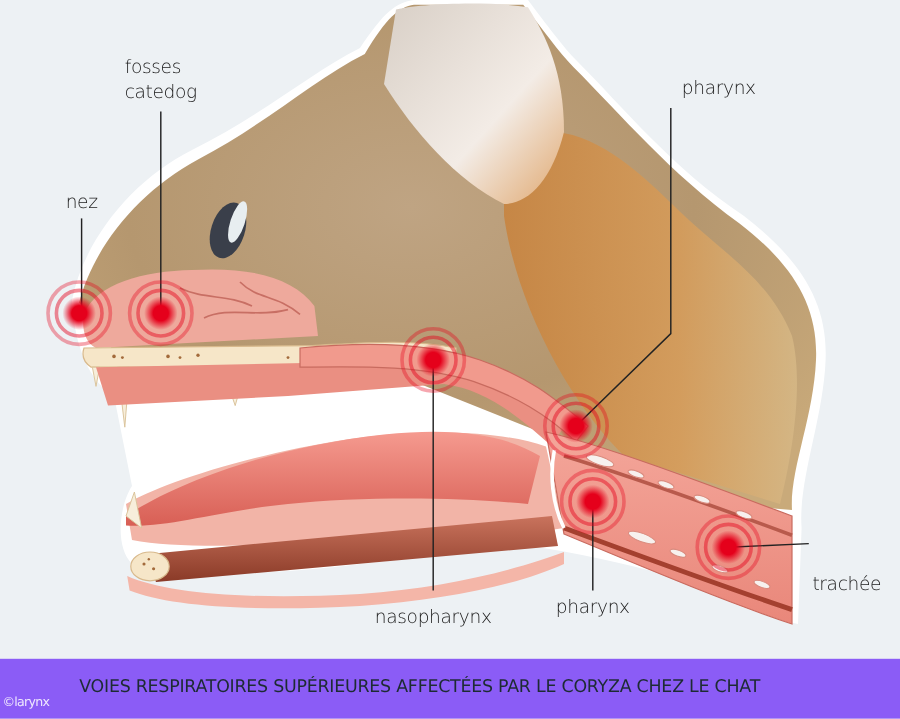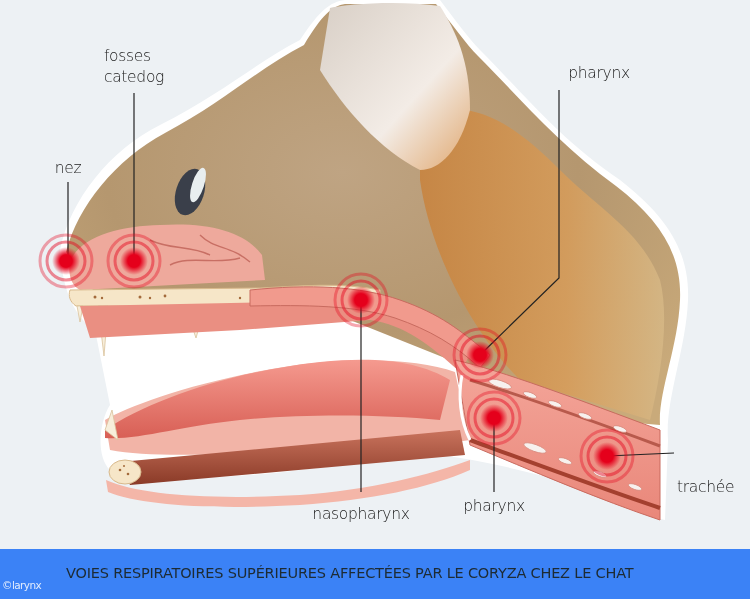--- a/index.html
+++ b/index.html
@@ -17,21 +17,21 @@
       font-size: 15.5px;
       color: #222;
       letter-spacing: -0.3px;
       line-height: 21px;
       white-space: nowrap;
       font-weight: 300;
     }
     .label.center { text-align: left; transform: translateX(-50%); }
     .caption-bar {
       position: absolute; left: 0; top: 549px; width: 750px; height: 50px;
-      background: #3b82f6;
+      background: #8b5cf6;
     }
     .caption-text {
       position: absolute; left: 66px; top: 16px;
       font-family: "DejaVu Sans", sans-serif;
       font-size: 14.5px; color: #1d2b33;
       letter-spacing: -0.2px;
       white-space: nowrap;
     }
     .copyright {
       position: absolute; left: 2px; top: 30px;

